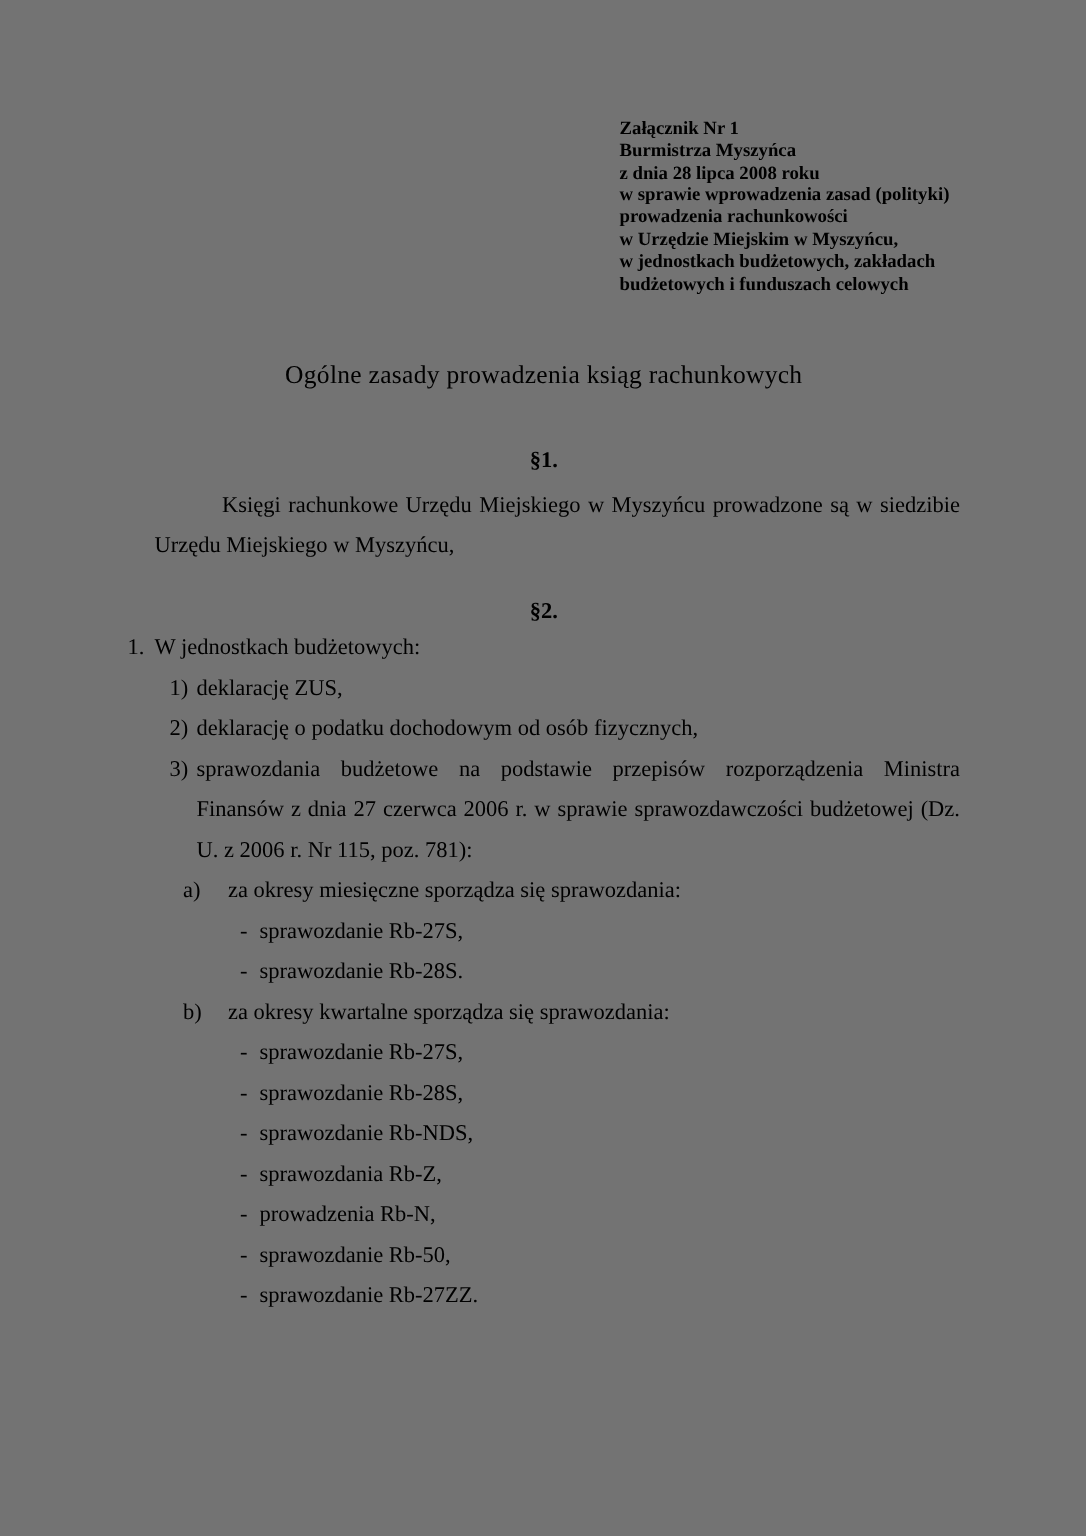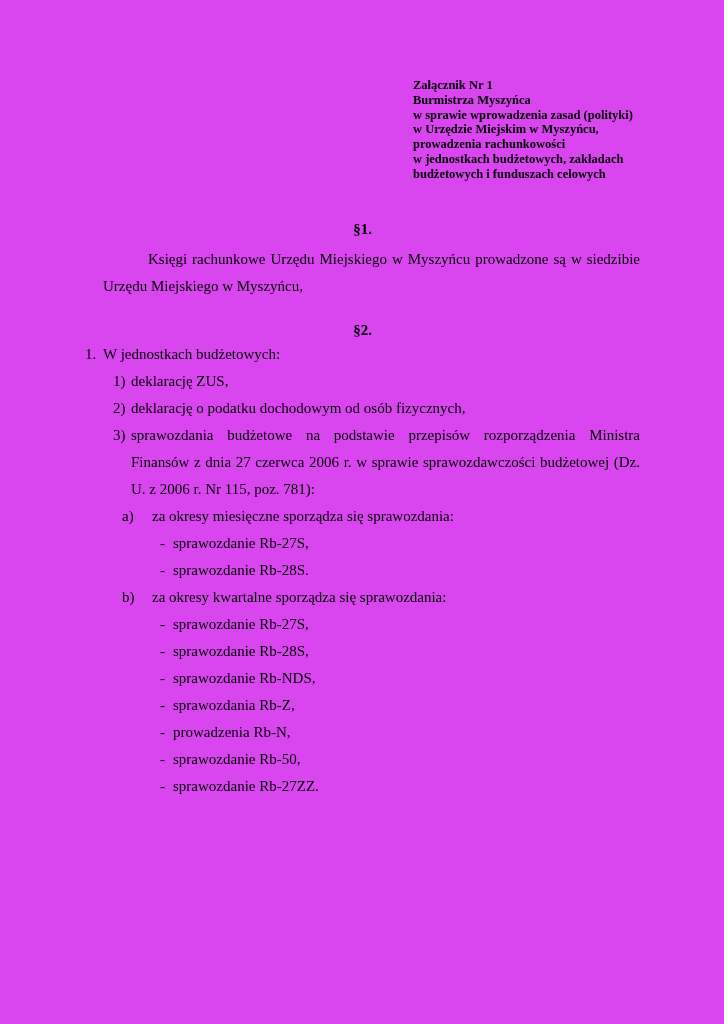--- a/index.html
+++ b/index.html
@@ -3,21 +3,21 @@
 <meta charset="utf-8">
 <style>
   * { margin: 0; padding: 0; box-sizing: border-box; }
   html, body { background: #e8e8e8; }
   body { display: block; }
   .page {
     position: relative;
     width: 724px;
     height: 1024px;
     margin: 0 auto;
-    background: #d946ef;
+    background: #737373;
     color: #000000;
     font-family: "Liberation Serif", "DejaVu Serif", serif;
     padding: 78px 84px 0 85px;
     overflow: hidden;
   }
   .header-block {
     margin-left: 328px;
     font-size: 12.5px;
     font-weight: bold;
     line-height: 14.8px;
@@ -64,27 +64,29 @@
   .l4 .mk { width: 13px; }
 </style>
 </head>
 <body>
 
 <div class="page">
 
   <div class="header-block">
     <div>Załącznik Nr 1</div>
     <div>Burmistrza Myszyńca</div>
+    <div>z dnia 28 lipca 2008 roku</div>
     <div>w sprawie wprowadzenia zasad (polityki)</div>
+    <div>prowadzenia rachunkowości</div>
     <div>w Urzędzie Miejskim w Myszyńcu,</div>
-    <div>prowadzenia rachunkowości</div>
     <div>w jednostkach budżetowych, zakładach</div>
     <div>budżetowych i funduszach celowych</div>
   </div>
 
+  <div class="doc-title">Ogólne zasady prowadzenia ksiąg rachunkowych</div>
 
   <div class="section-heading s1">§1.</div>
   <p class="para p1">Księgi rachunkowe Urzędu Miejskiego w Myszyńcu prowadzone są w siedzibie Urzędu Miejskiego w Myszyńcu,</p>
 
   <div class="section-heading s2">§2.</div>
 
   <div class="li l1">
     <span class="mk">1.</span>
     <span class="tx">W jednostkach budżetowych:</span>
   </div>

